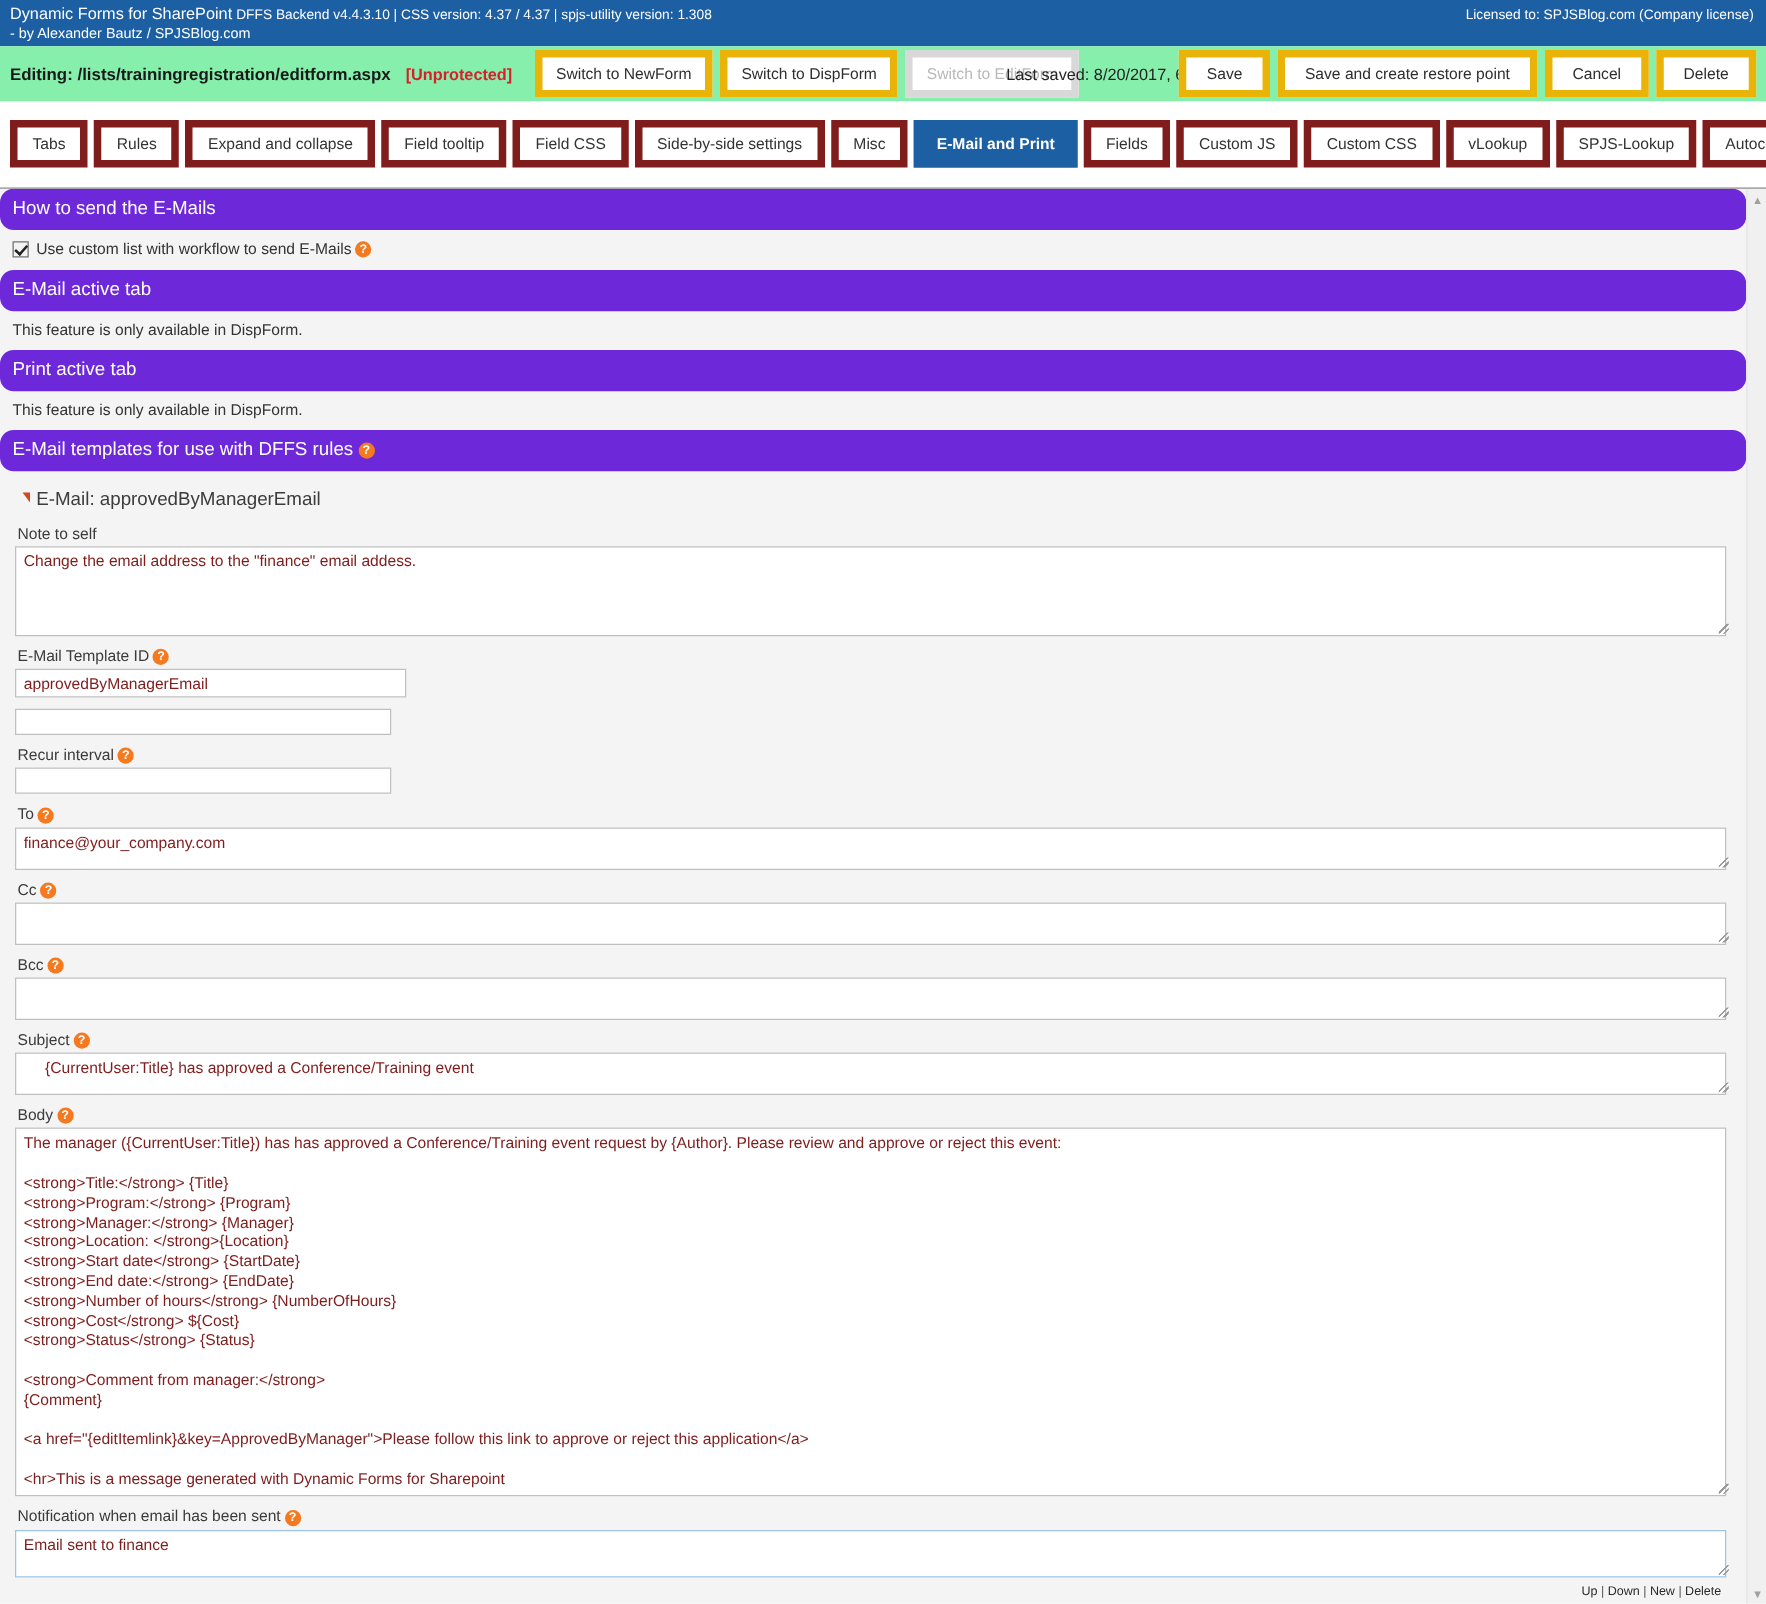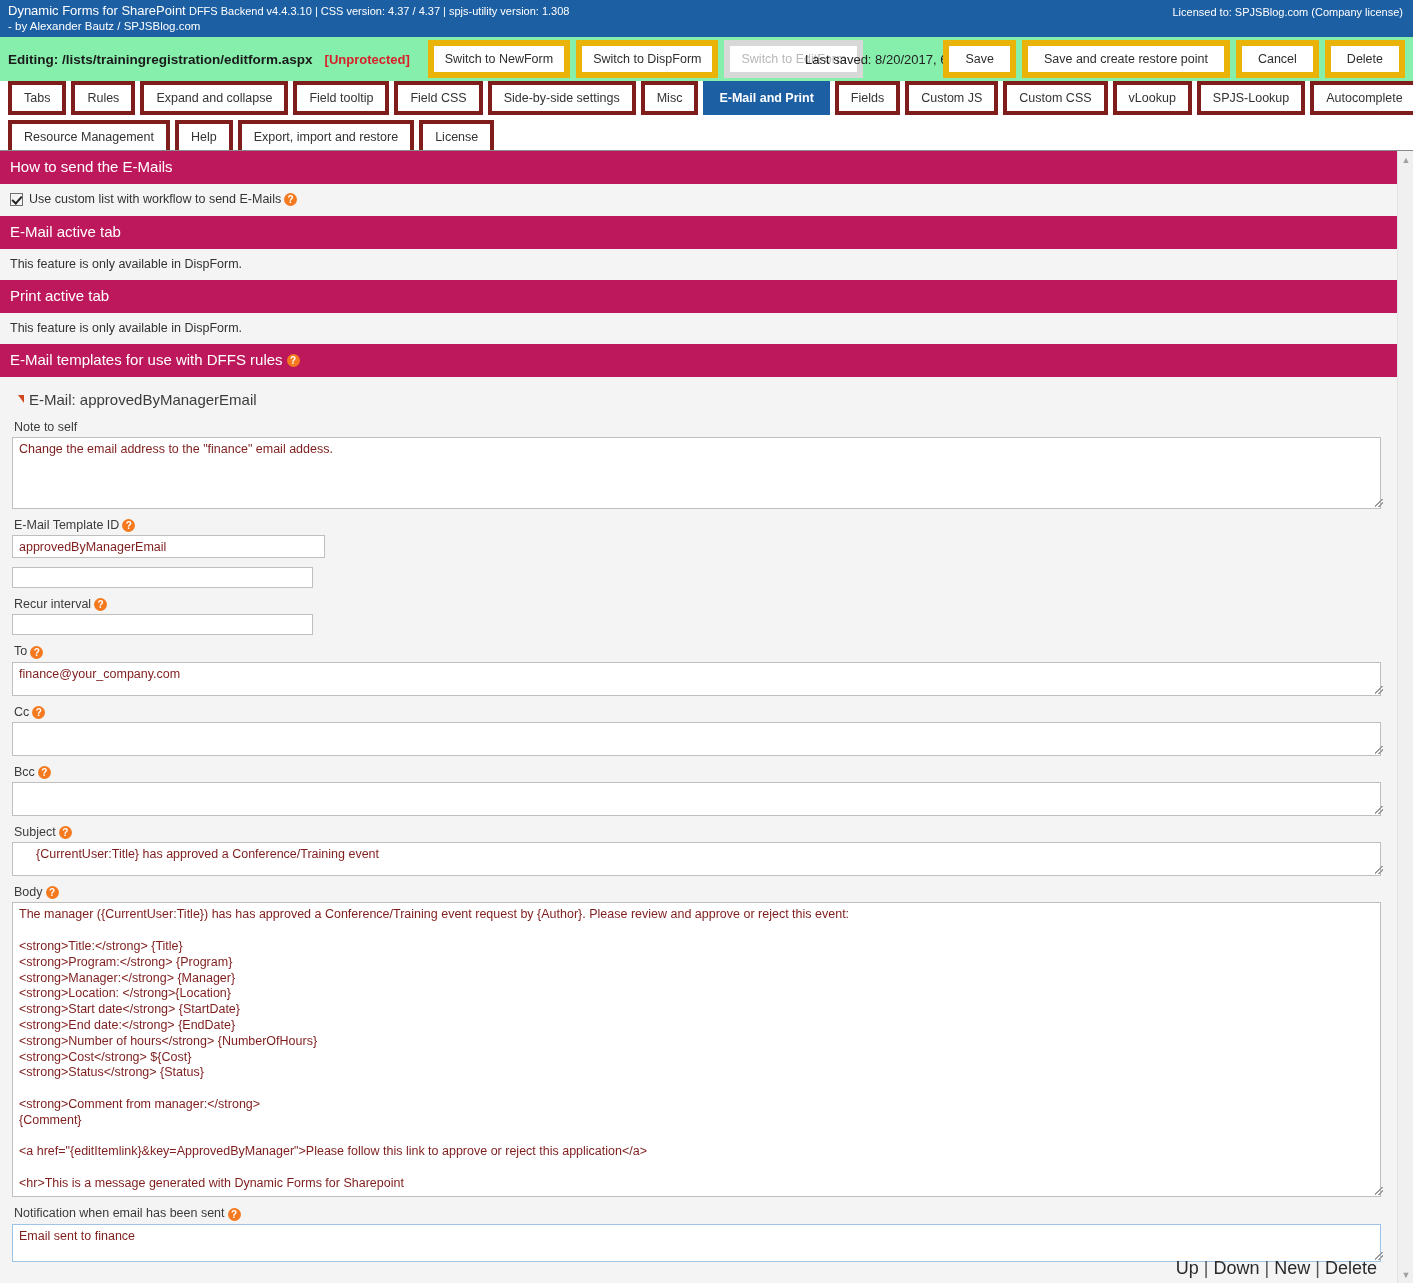--- a/index.html
+++ b/index.html
@@ -67,29 +67,30 @@
     position: absolute; right: 8px; display: flex;
   }
   .grp-right .btn { padding: 6px 16px; }
 
   
   .tabs {
     padding: 0 8px;
   }
   .tabrow { display: flex; margin-bottom: 5px; }
   .tab {
-    border: 4px solid #7f1d1d;
+    border: 6px solid #7f1d1d;
     background: #ffffff;
     color: #333;
     font-size: 12.5px;
     padding: 5px 12px;
     line-height: 16px;
     margin-right: 5px;
     cursor: pointer;
     white-space: nowrap;
+    margin-top: 15px;
   }
   .tab.active {
     background: #1c5fa3;
     border-color: #1c5fa3;
     color: #ffffff;
     font-weight: 600;
   }
 
   
   .content {
@@ -119,25 +120,26 @@
     width: 12px; height: 10px;
     color: #a0a0a0; font-size: 9px; text-align:center; line-height:10px;
   }
   .scroll-down {
     position: absolute; bottom: 4px; left: 2px;
     width: 12px; height: 10px;
     color: #a0a0a0; font-size: 9px; text-align:center; line-height:10px;
   }
 
   .sechead {
-    background: #be185d;
+    background: #6d28d9;
     color: #fff;
     font-size: 15px;
     padding: 6px 10px 7px 10px;
     line-height: 20px;
+    border-radius: 11px;
   }
   .sechead .q { margin-left: 4px; vertical-align: 1px;}
   .secbody {
     padding: 8px 10px 10px 10px;
     font-size: 12.5px;
     color: #333;
   }
   .note-line { padding: 8px 10px 9px 10px; font-size: 12.5px; color:#333; }
 
   .q {
@@ -208,21 +210,21 @@
     width:8px;height:8px;
     background:
       linear-gradient(135deg, transparent 0 42%, #9a9a9a 42% 53%, transparent 53% 100%),
       linear-gradient(135deg, transparent 0 68%, #9a9a9a 68% 79%, transparent 79% 100%);
   }
   .fgroup { margin-bottom: 9px; }
 
   .footlinks {
     position: absolute;
     right: 20px; bottom: 5px;
-    font-size: 18px;
+    font-size: 10px;
     color: #2a2a2a;
   }
   .footlinks span { cursor: pointer; }
   .sep { color:#555; }
 </style>
 </head>
 <body>
 
 <div class="app">
 

